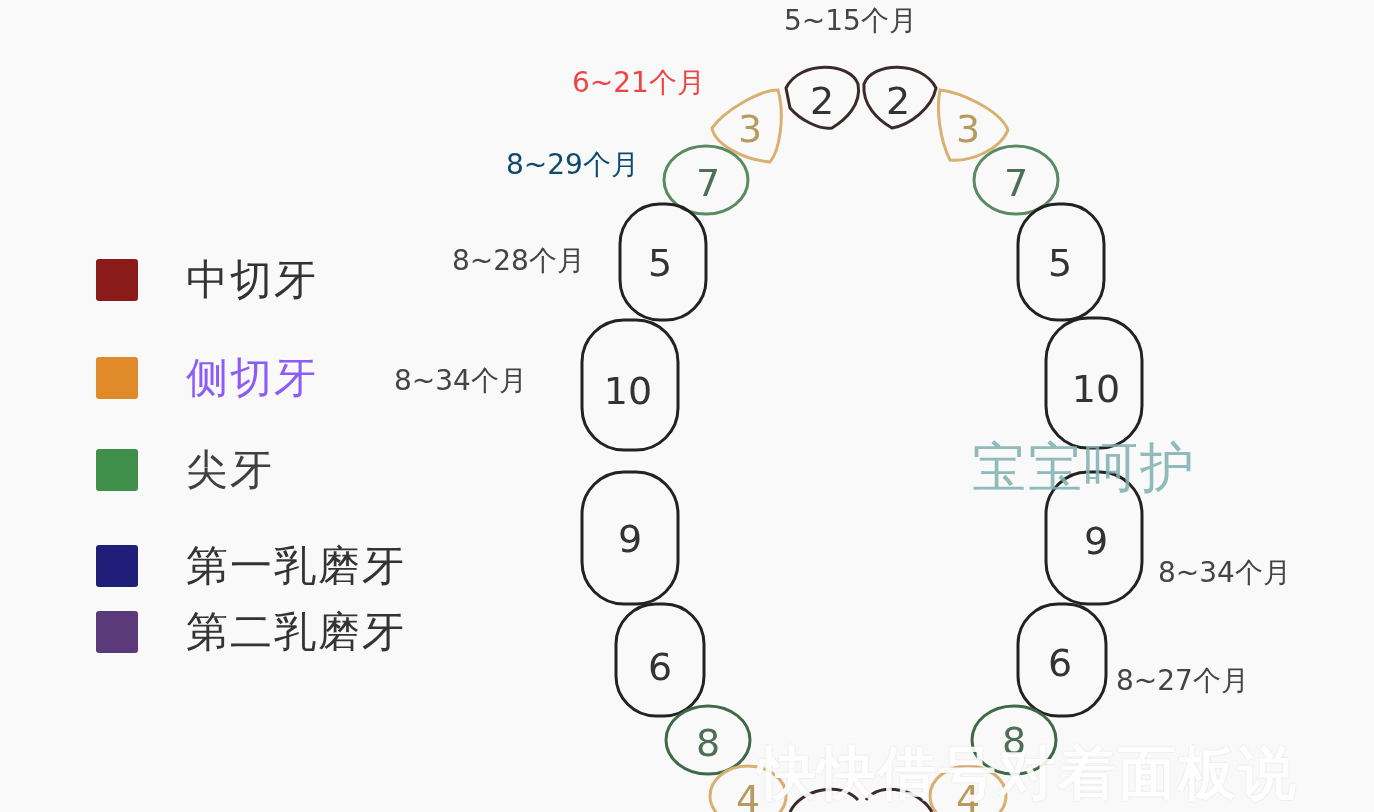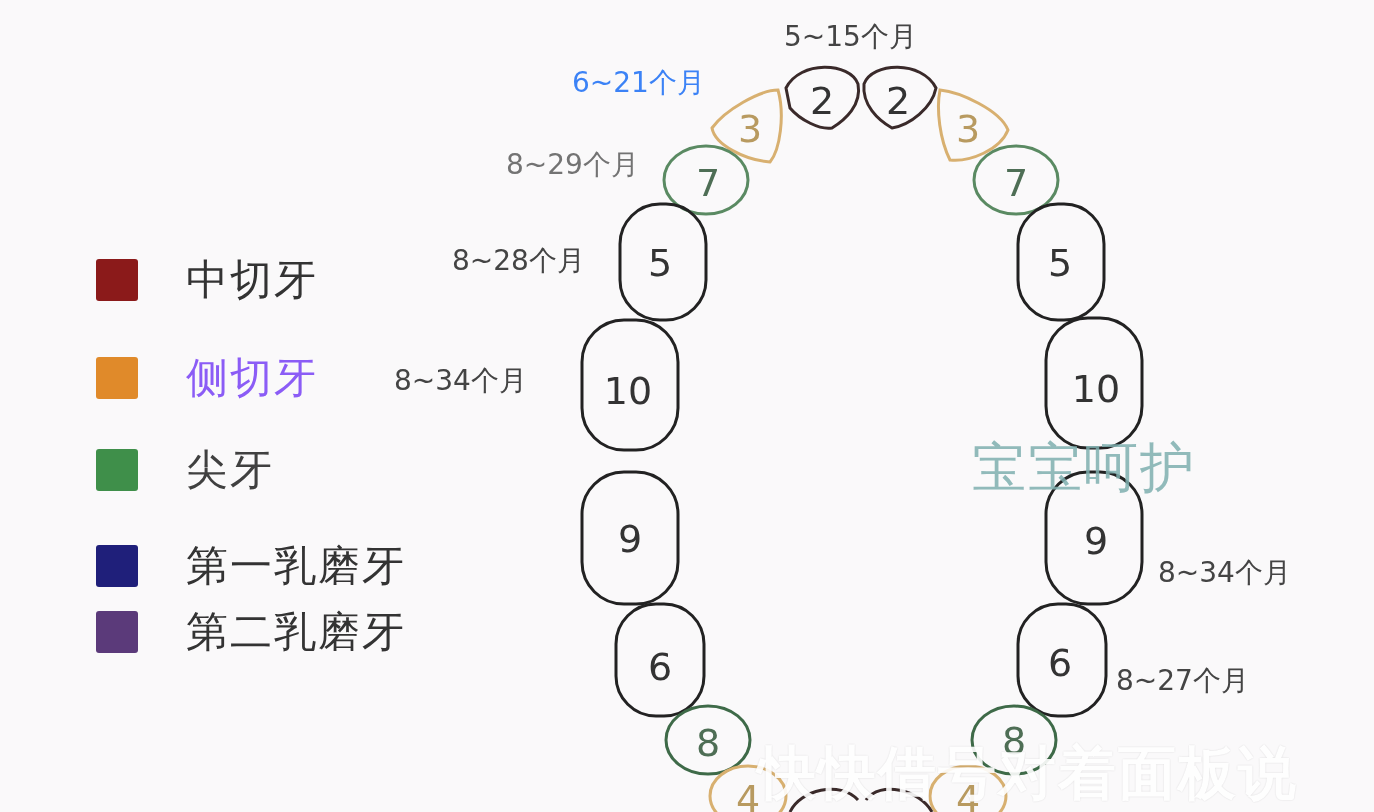--- a/index.html
+++ b/index.html
@@ -92,22 +92,22 @@
     <text x="1096" y="554">9</text>
     <text x="660" y="680">6</text>
     <text x="1060" y="676">6</text>
     <text x="708" y="756" fill="#4e6e55">8</text>
     <text x="1014" y="754" fill="#4e6e55">8</text>
     <text x="748" y="812" fill="#b89a60">4</text>
     <text x="968" y="812" fill="#b89a60">4</text>
   </g>
 </svg>
 
-<div class="age" style="left:784px;top:18px">5~15个月</div>
-<div class="age" style="left:572px;top:64px;color:#3b82f6">6~21个月</div>
-<div class="age" style="left:506px;top:146px;color:#737373">8~29个月</div>
+<div class="age" style="left:784px;top:2px">5~15个月</div>
+<div class="age" style="left:572px;top:64px;color:#ef4444">6~21个月</div>
+<div class="age" style="left:506px;top:146px;color:#0c4a6e">8~29个月</div>
 <div class="age" style="left:452px;top:242px">8~28个月</div>
 <div class="age" style="left:394px;top:362px">8~34个月</div>
 <div class="age" style="left:1158px;top:554px">8~34个月</div>
 <div class="age" style="left:1116px;top:662px">8~27个月</div>
 
 <div class="watermark">宝宝呵护</div>
 <div class="overlay-text">快快借号对着面板说</div>
 
 </body></html>

